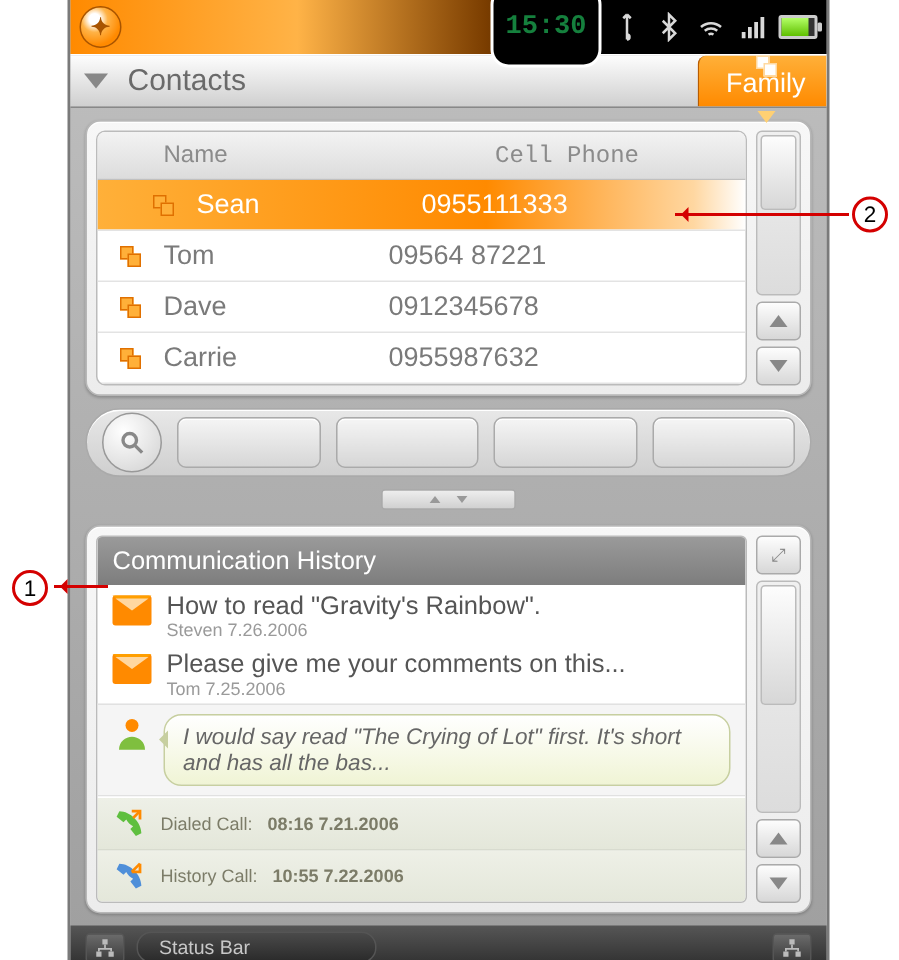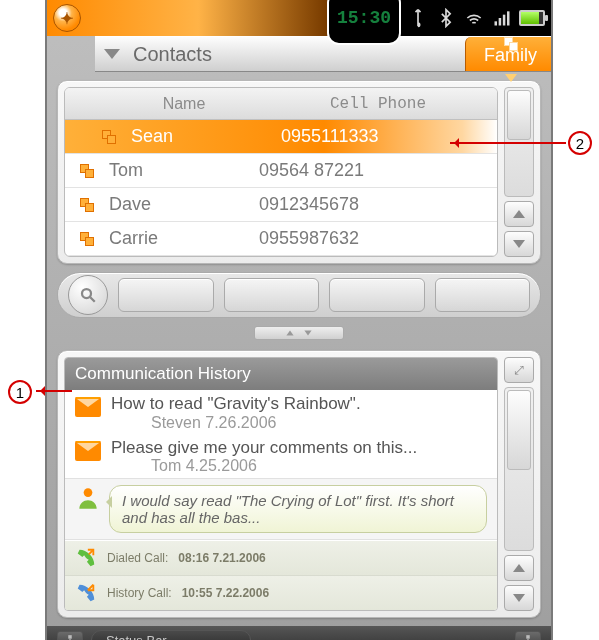--- a/index.html
+++ b/index.html
@@ -29,21 +29,21 @@
   .stat-ic { width:22px;color:#d9d9d9;display:flex;align-items:center;justify-content:center; }
   .stat-ic svg { width:20px;height:20px; }
   .batt { width:26px;height:16px;border:2px solid #ccc;border-radius:2px;position:relative;background:#333; }
   .batt::after{content:"";position:absolute;right:-5px;top:3px;width:3px;height:6px;background:#ccc;border-radius:1px;}
   .batt i{display:block;width:80%;height:100%;background:linear-gradient(#b3ff66,#5fbf00);}
 
   
   .hdr {
     height: 36px; background: linear-gradient(#fdfdfd,#e6e6e6,#cfcfcf);
     border-top:1px solid #fff;border-bottom:1px solid #888;
-    display:flex;align-items:center;margin-left:48px;
+    display:flex;align-items:center;
   }
   .dropdown-tri { width:34px;display:flex;align-items:center;justify-content:center; }
   .tri-down { width:0;height:0;border-left:8px solid transparent;border-right:8px solid transparent;border-top:10px solid #888; }
   .tri-down.small{border-left-width:6px;border-right-width:6px;border-top-width:8px;border-top-color:#ffd073;}
   .hdr-title { font-size:20px;color:#6a6a6a;flex:1;padding-left:4px; }
   .cat-tab {
     height:100%;display:flex;align-items:center;gap:8px;padding:0 14px 0 18px;
     background:linear-gradient(#ffb039,#ff8a00);border-left:1px solid #b85c00;
     color:#fff;font-size:18px;border-top-left-radius:6px;flex-direction:column;
   }
@@ -56,21 +56,21 @@
   
   .panel {
     margin:8px 10px;background:linear-gradient(#f7f7f7,#ececec);
     border:1px solid #b7b7b7;border-radius:10px;padding:6px 6px 6px 6px;
     display:flex;gap:6px;
     box-shadow:inset 0 1px 0 #fff, 0 1px 2px rgba(0,0,0,.2);
   }
   .list-wrap{flex:1;border:1px solid #bbb;border-radius:6px;overflow:hidden;background:#fff;}
   .cols{display:flex;height:32px;background:linear-gradient(#f3f3f3,#dcdcdc);color:#8b8b8b;font-size:16px;align-items:center;border-bottom:1px solid #c0c0c0;}
   .cols .c1{flex:0 0 44px;}
-  .cols .c2{flex:0 0 150px;text-align:center;}
+  .cols .c2{flex:0 0 150px;text-align:left;}
   .cols .c3{flex:1;text-align:center;font-family:Liberation Mono, monospace;}
   .row{display:flex;height:34px;align-items:center;border-bottom:1px solid #e3e3e3;font-size:18px;color:#7a7a7a;}
   .row .c1{flex:0 0 44px;display:flex;justify-content:center;}
   .row .c2{flex:0 0 150px;}
   .row .c3{flex:1;}
   .row.sel{background:linear-gradient(90deg,#ffb039,#ff8a00 60%,#ffd7a1 92%,#fff);color:#fff;padding-left:22px;}
   .row.sel .c3{color:#fff;}
   .scroll{width:30px;display:flex;flex-direction:column;gap:4px;}
   .track{flex:1;background:linear-gradient(#f0f0f0,#dcdcdc);border:1px solid #bbb;border-radius:4px;position:relative;}
   .thumb{position:absolute;top:2px;left:2px;right:2px;height:50px;background:linear-gradient(#fdfdfd,#d7d7d7);border:1px solid #bbb;border-radius:3px;}
@@ -91,21 +91,21 @@
 
   
   .panel2{margin:0 10px 8px;background:linear-gradient(#f7f7f7,#ececec);border:1px solid #b7b7b7;border-radius:10px;padding:6px;display:flex;gap:6px;box-shadow:inset 0 1px 0 #fff,0 1px 2px rgba(0,0,0,.2);}
   .hist{flex:1;border:1px solid #bbb;border-radius:4px;overflow:hidden;background:#fff;display:flex;flex-direction:column;}
   .hist-title{background:linear-gradient(#9a9a9a,#7d7d7d);color:#fff;padding:6px 10px;font-size:17px;}
   .msg{display:flex;gap:10px;padding:4px 10px 2px;align-items:flex-start;}
   .env{width:26px;height:20px;margin-top:3px;background:#ff8a00;position:relative;border-radius:2px;}
   .env::before{content:"";position:absolute;left:0;right:0;top:0;height:0;border-left:13px solid transparent;border-right:13px solid transparent;border-top:10px solid #ff8a00;filter:brightness(1.15);} 
   .env::after{content:"";position:absolute;left:2px;right:2px;top:2px;height:0;border-left:11px solid transparent;border-right:11px solid transparent;border-top:8px solid #ffd7a0;}
   .msg-lines{font-size:17px;color:#555;line-height:1.15;}
-  .msg-meta{font-size:16px;color:#9a9a9a;margin-left:40px;}
+  .msg-meta{font-size:12px;color:#9a9a9a;}
   .bubble-row{display:flex;gap:8px;align-items:flex-start;padding:6px 10px;background:#f5f5f5;border-top:1px solid #e1e1e1;border-bottom:1px solid #e1e1e1;}
   .person-ic{width:26px;height:26px;flex-shrink:0;}
   .bubble{flex:1;background:linear-gradient(#ffffff,#f0f4d5);border:1px solid #c7cfa0;border-radius:12px;padding:6px 12px;font-style:italic;color:#666;font-size:15px;position:relative;}
   .bubble::before{content:"";position:absolute;left:-10px;top:10px;border:6px solid transparent;border-right-color:#c7cfa0;}
   .call{display:flex;gap:10px;align-items:center;padding:6px 10px;background:linear-gradient(#eef0e7,#e4e7da);border-top:1px solid #fff;color:#7c7c68;font-size:12px;}
   .call + .call{border-top:1px solid #d8dbcf;}
   .phone-ic{width:22px;height:22px;flex-shrink:0;}
   .side2{width:30px;display:flex;flex-direction:column;gap:4px;}
   .expand{height:26px;border:1px solid #aaa;border-radius:4px;background:linear-gradient(#fdfdfd,#d7d7d7);display:flex;align-items:center;justify-content:center;color:#888;font-size:12px;}
 
@@ -248,21 +248,21 @@
         <div class="env"></div>
         <div class="msg-lines">
           <div>How to read "Gravity's Rainbow".</div>
           <div class="msg-meta">Steven 7.26.2006</div>
         </div>
       </div>
       <div class="msg">
         <div class="env"></div>
         <div class="msg-lines">
           <div>Please give me your comments on this...</div>
-          <div class="msg-meta">Tom 4.25.2006</div>
+          <div class="msg-meta">Tom 7.25.2006</div>
         </div>
       </div>
 
       <div class="bubble-row">
         <svg class="person-ic" viewBox="0 0 24 24">
             <circle cx="12" cy="7" r="4" fill="#ff8a00"></circle>
             <path d="M4 22c0-5 4-8 8-8s8 3 8 8" fill="#7fbf3f"></path>
           </svg>
         <div class="bubble">I would say read "The Crying of Lot" first. It's short and has all the bas...</div>
       </div>

